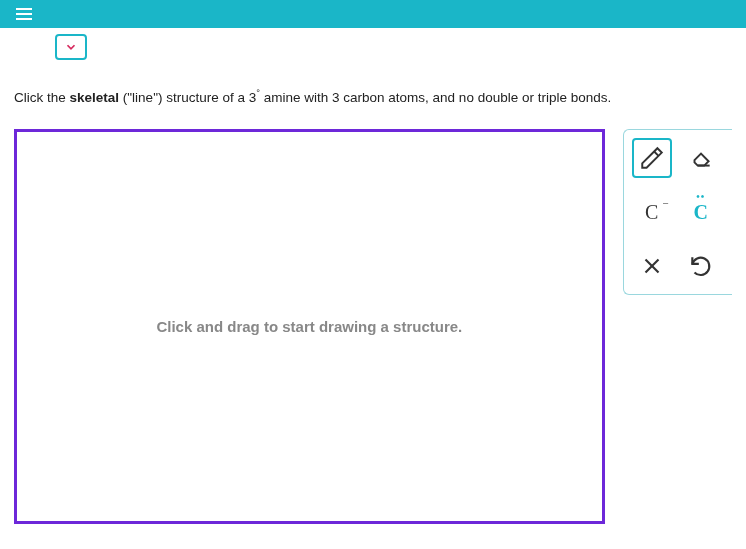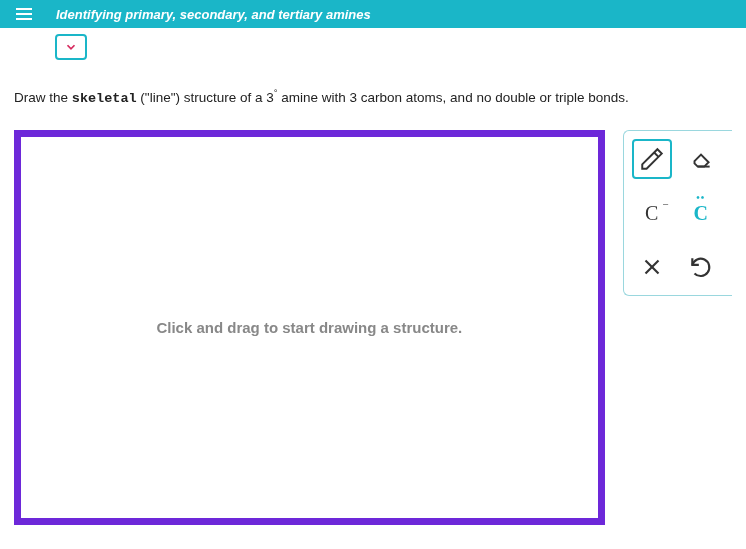--- a/index.html
+++ b/index.html
@@ -63,35 +63,34 @@
       position: relative;
     }
     .question {
       font-size: 13.5px;
       color: #222;
       margin-bottom: 22px;
       line-height: 1.4;
     }
     .question b {
       font-weight: bold;
-      font-family: Liberation Mono, monospace;
     }
     .question sup {
       font-size: 0.7em;
       vertical-align: super;
     }
     .main-area {
       display: flex;
       gap: 18px;
       align-items: flex-start;
     }
     .canvas {
       width: 595px;
       height: 395px;
-      border: 7px solid #6d28d9;
+      border: 3px solid #6d28d9;
       display: flex;
       align-items: center;
       justify-content: center;
       flex-direction: column;
       background: #fff;
     }
     .canvas-text {
       color: #888;
       font-size: 15px;
       font-weight: bold;
@@ -162,32 +161,31 @@
   </style>
 </head>
 <body>
 
 <div class="header">
   <div class="hamburger">
     <span></span>
       <span></span>
       <span></span>
   </div>
-  <div class="header-title">Identifying primary, secondary, and tertiary amines</div>
 </div>
 
 <div class="chevron-badge">
   <svg viewBox="0 0 24 24" fill="none" stroke="#d62a5e" stroke-width="3">
     <polyline points="6 9 12 15 18 9"></polyline>
   </svg>
 </div>
 
 <div class="content">
   <div class="question">
-    <span>Draw the </span><b>skeletal</b><span> ("line") structure of a </span><span>3</span><sup>°</sup><span> amine with 3 carbon atoms, and no double or triple bonds.</span>
+    <span>Click the </span><b>skeletal</b><span> ("line") structure of a </span><span>3</span><sup>°</sup><span> amine with 3 carbon atoms, and no double or triple bonds.</span>
   </div>
 
   <div class="main-area">
     <div class="canvas">
       <div class="canvas-text">Click and drag to start drawing a structure.</div>
     </div>
 
     <div class="toolbar">
       <div class="tool-btn active">
         <svg viewBox="0 0 24 24" fill="none" stroke="#333" stroke-width="1.8">

